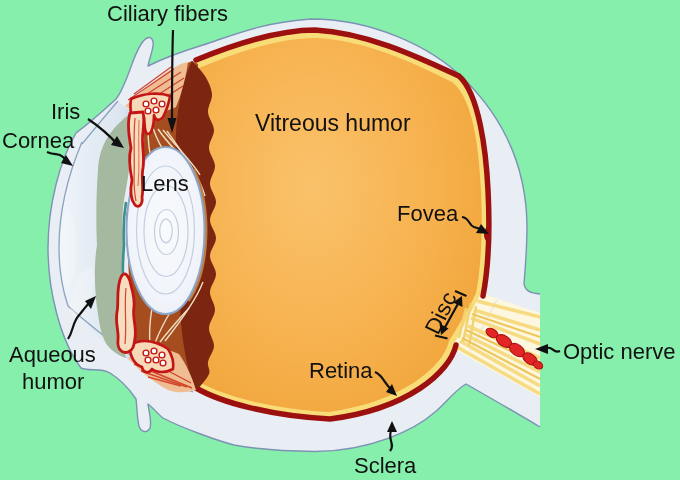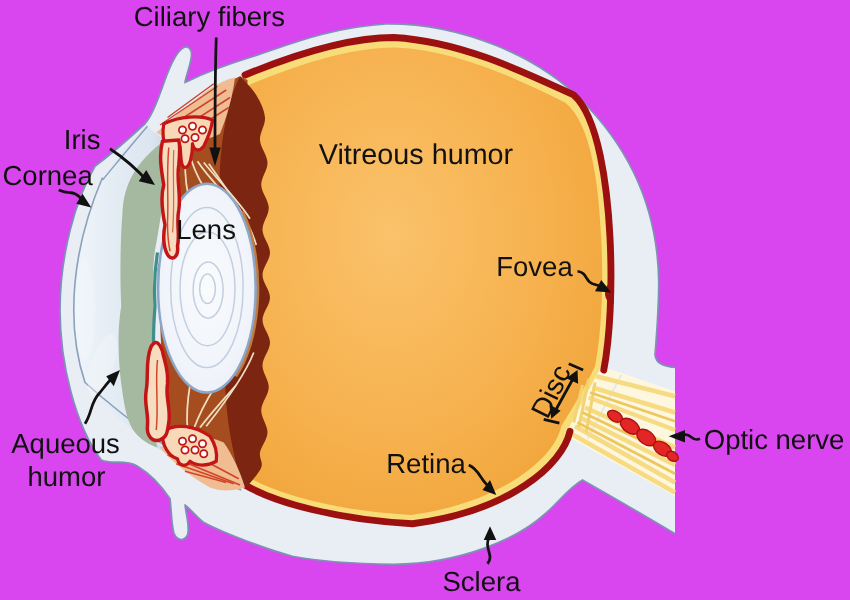--- a/index.html
+++ b/index.html
@@ -1,16 +1,16 @@
 <!DOCTYPE html>
 <html><head>
 <meta charset="utf-8">
 <style>
 html,body{margin:0;padding:0;background:#ffffff;}
-#wrap{width:680px;height:480px;position:relative;overflow:hidden;background:#d946ef;}
+#wrap{width:680px;height:480px;position:relative;overflow:hidden;background:#86efac;}
 text{font-family:"Liberation Sans",sans-serif;fill:#111;}
 </style>
 </head>
 <body>
 <div id="wrap">
 <svg width="680" height="480" viewBox="0 0 680 480">
 <defs>
 <radialGradient id="vitg" cx="0.40" cy="0.40" r="0.78">
   <stop offset="0" stop-color="#fac26b"></stop>
   <stop offset="0.5" stop-color="#f7b351"></stop>

